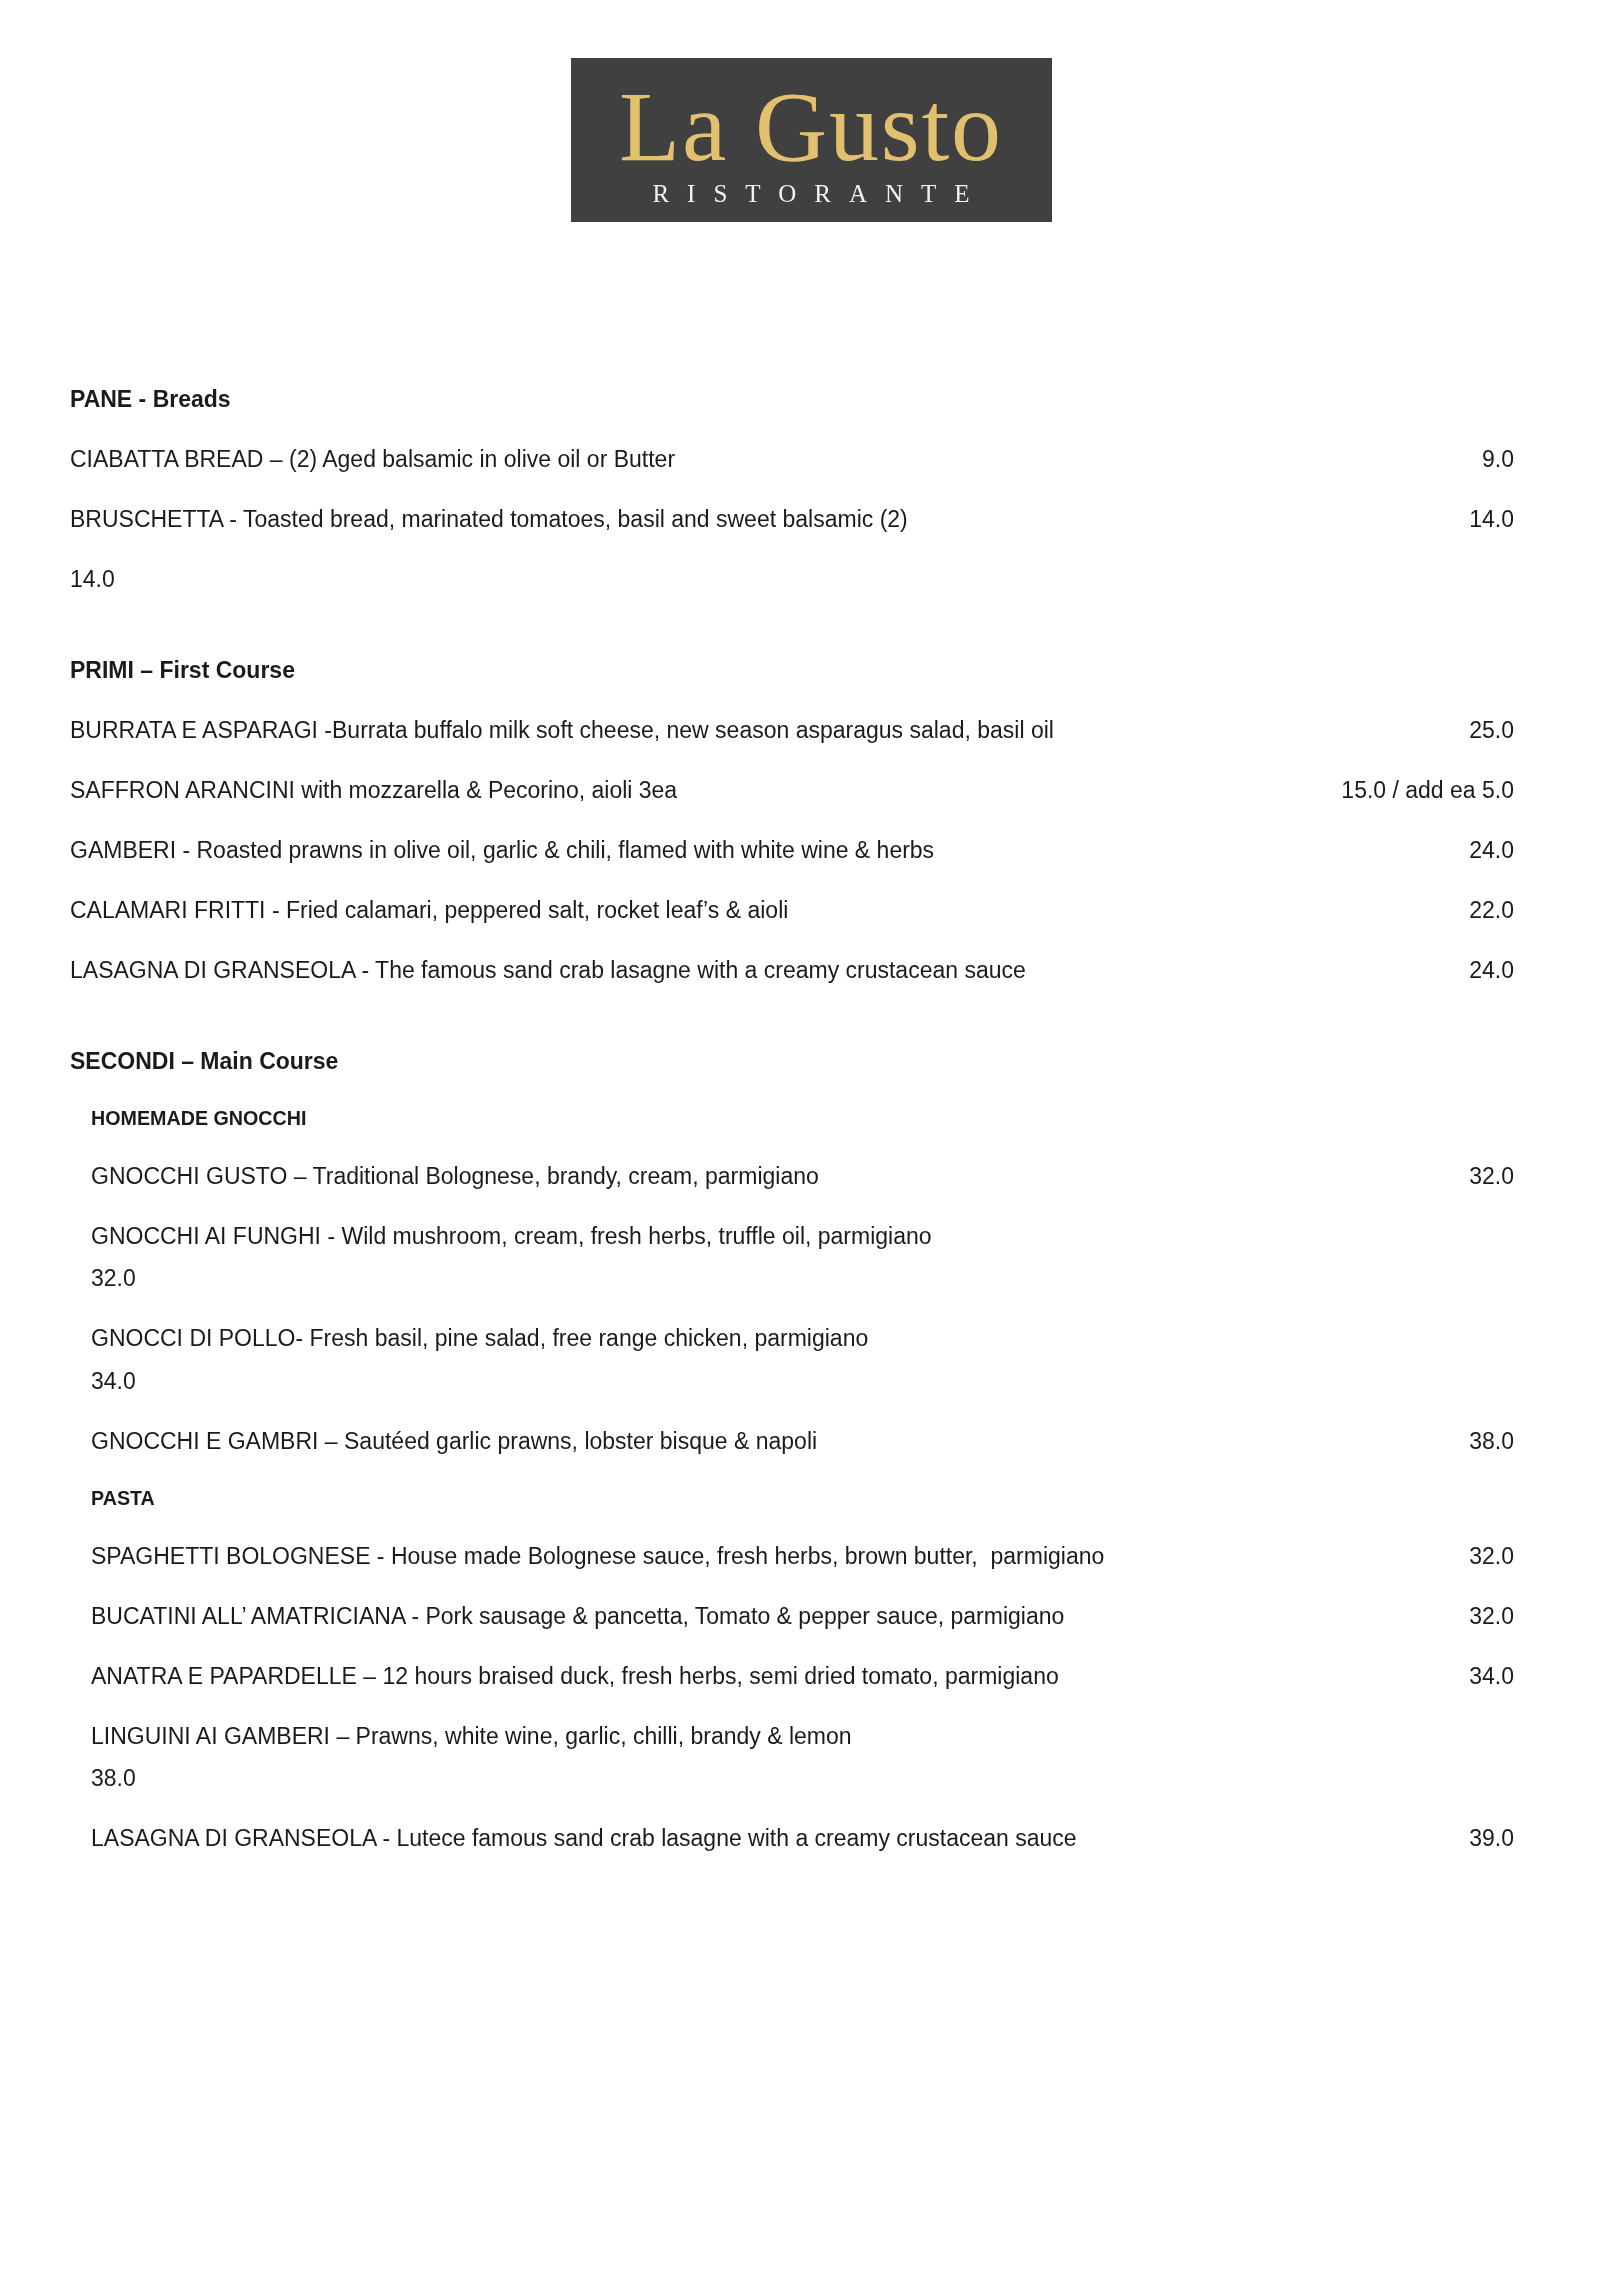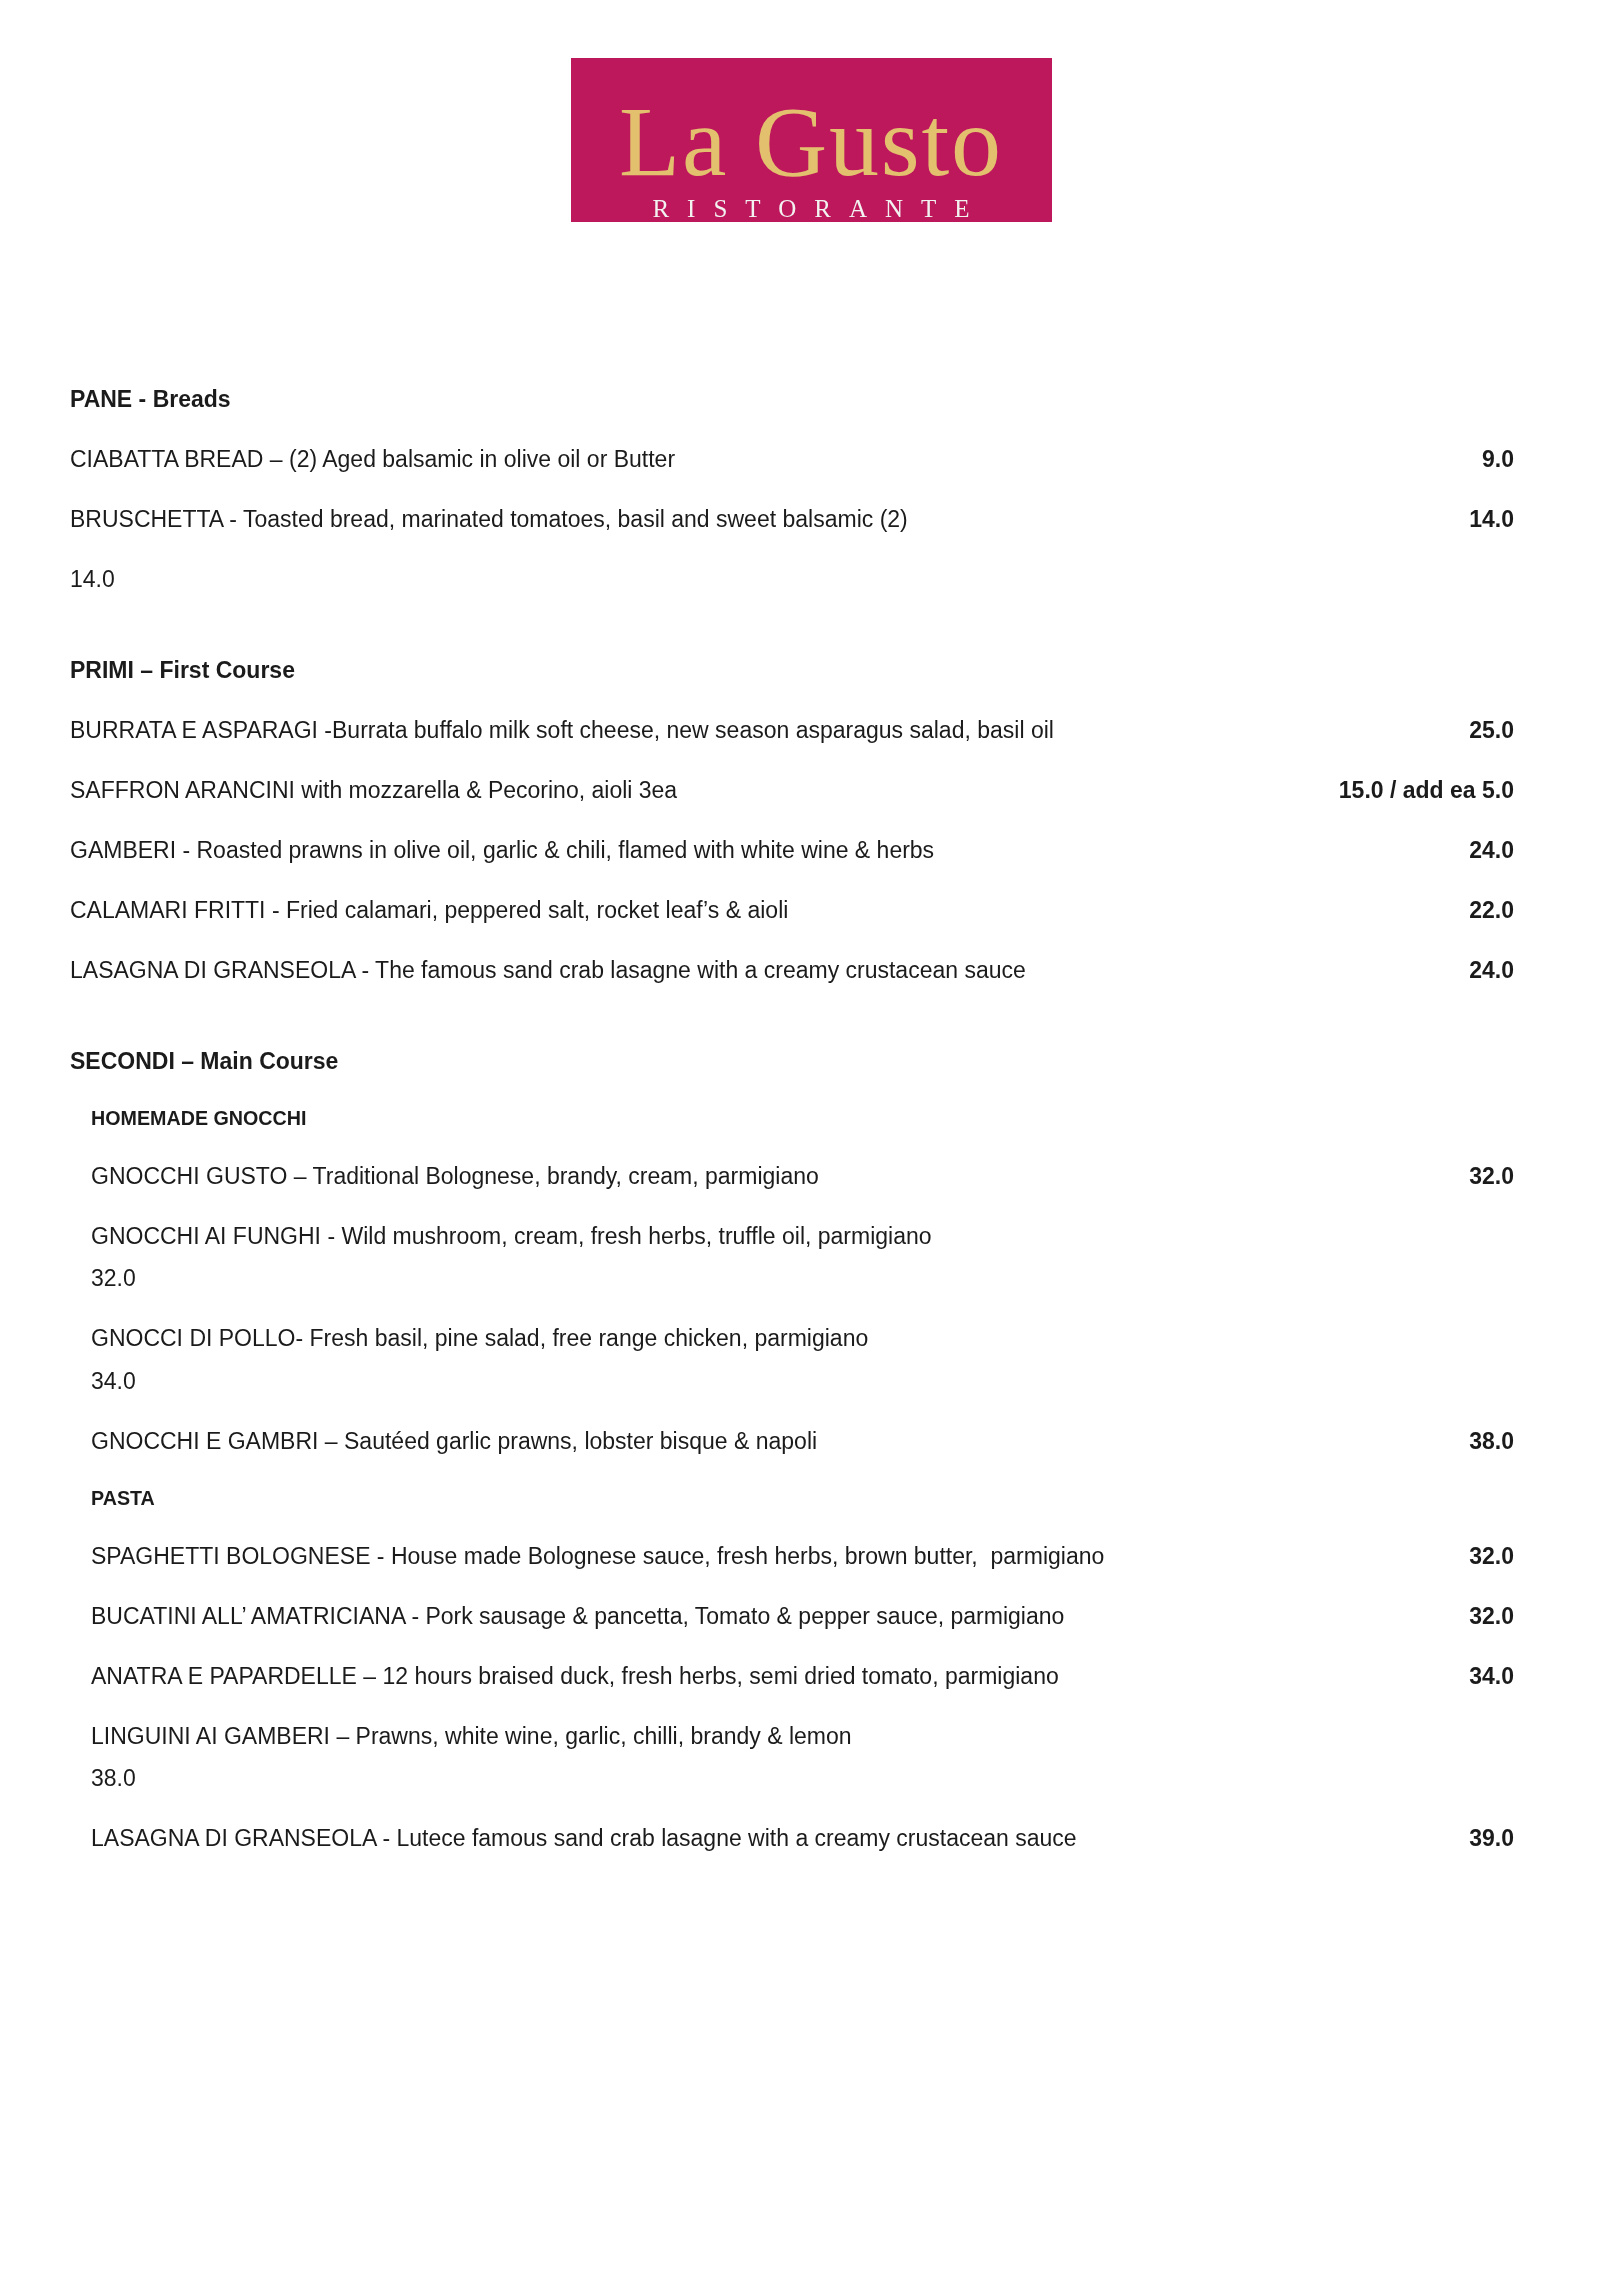--- a/index.html
+++ b/index.html
@@ -65,34 +65,33 @@
     line-height: 28px;
   }
   .item-desc {
     flex: 1 1 auto;
     white-space: pre-wrap;
   }
   .item-price {
     flex: 0 0 auto;
     margin-left: 21.5px;
     white-space: nowrap;
-    font-weight: bold;
   }
   .item-price-below {
     font-size: 23px;
     line-height: 28px;
     margin-top: 14.3px;
   }
 </style>
 </head>
 <body>
 
 <div class="page" style="background: rgb(255, 255, 255); color: rgb(27, 27, 27);">
 
-  <header class="logo-box" style="background: #be185d; justify-content: flex-end;">
+  <header class="logo-box" style="background: #404040;">
     <div class="logo-title" style="color: rgb(227, 192, 110);">La Gusto</div>
     <div class="logo-subtitle" style="color: rgb(242, 242, 240);">RISTORANTE</div>
   </header>
 
   <main class="menu" id="menu-root">
   <section class="menu-section level-main">
     <h2 class="section-heading">PANE - Breads</h2>
     <div class="section-items">
   <div class="menu-item">
     <div class="item-line">

